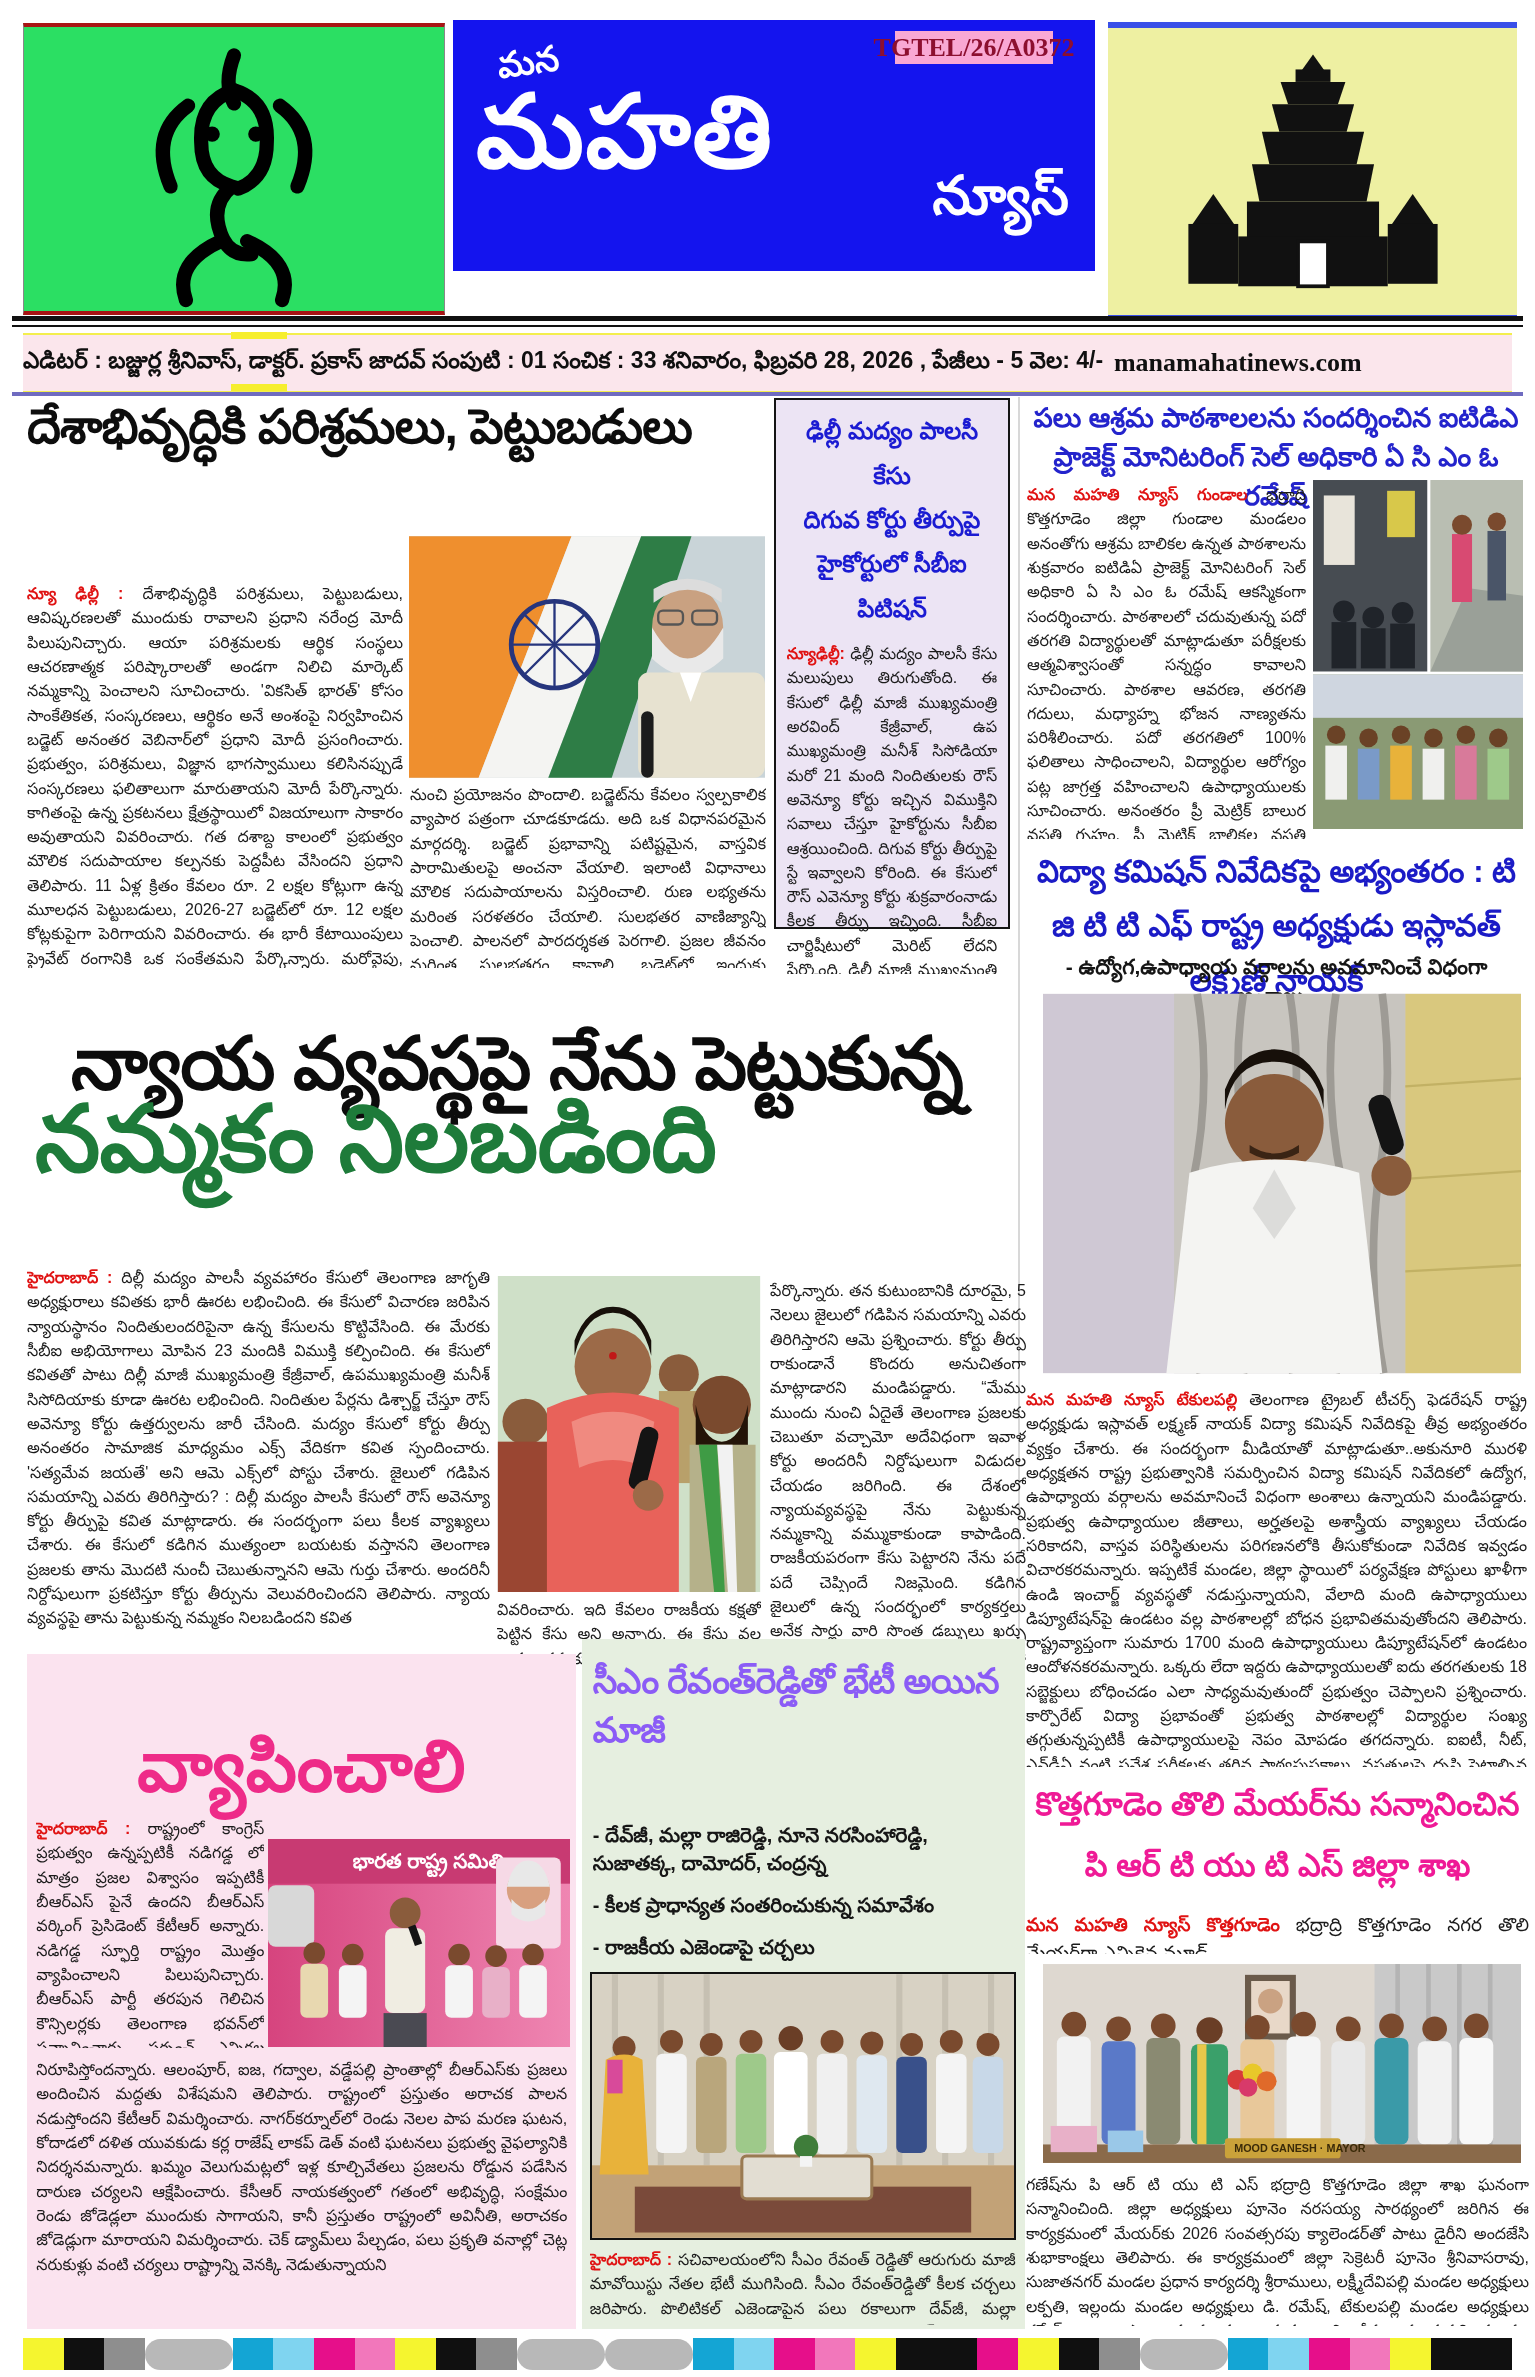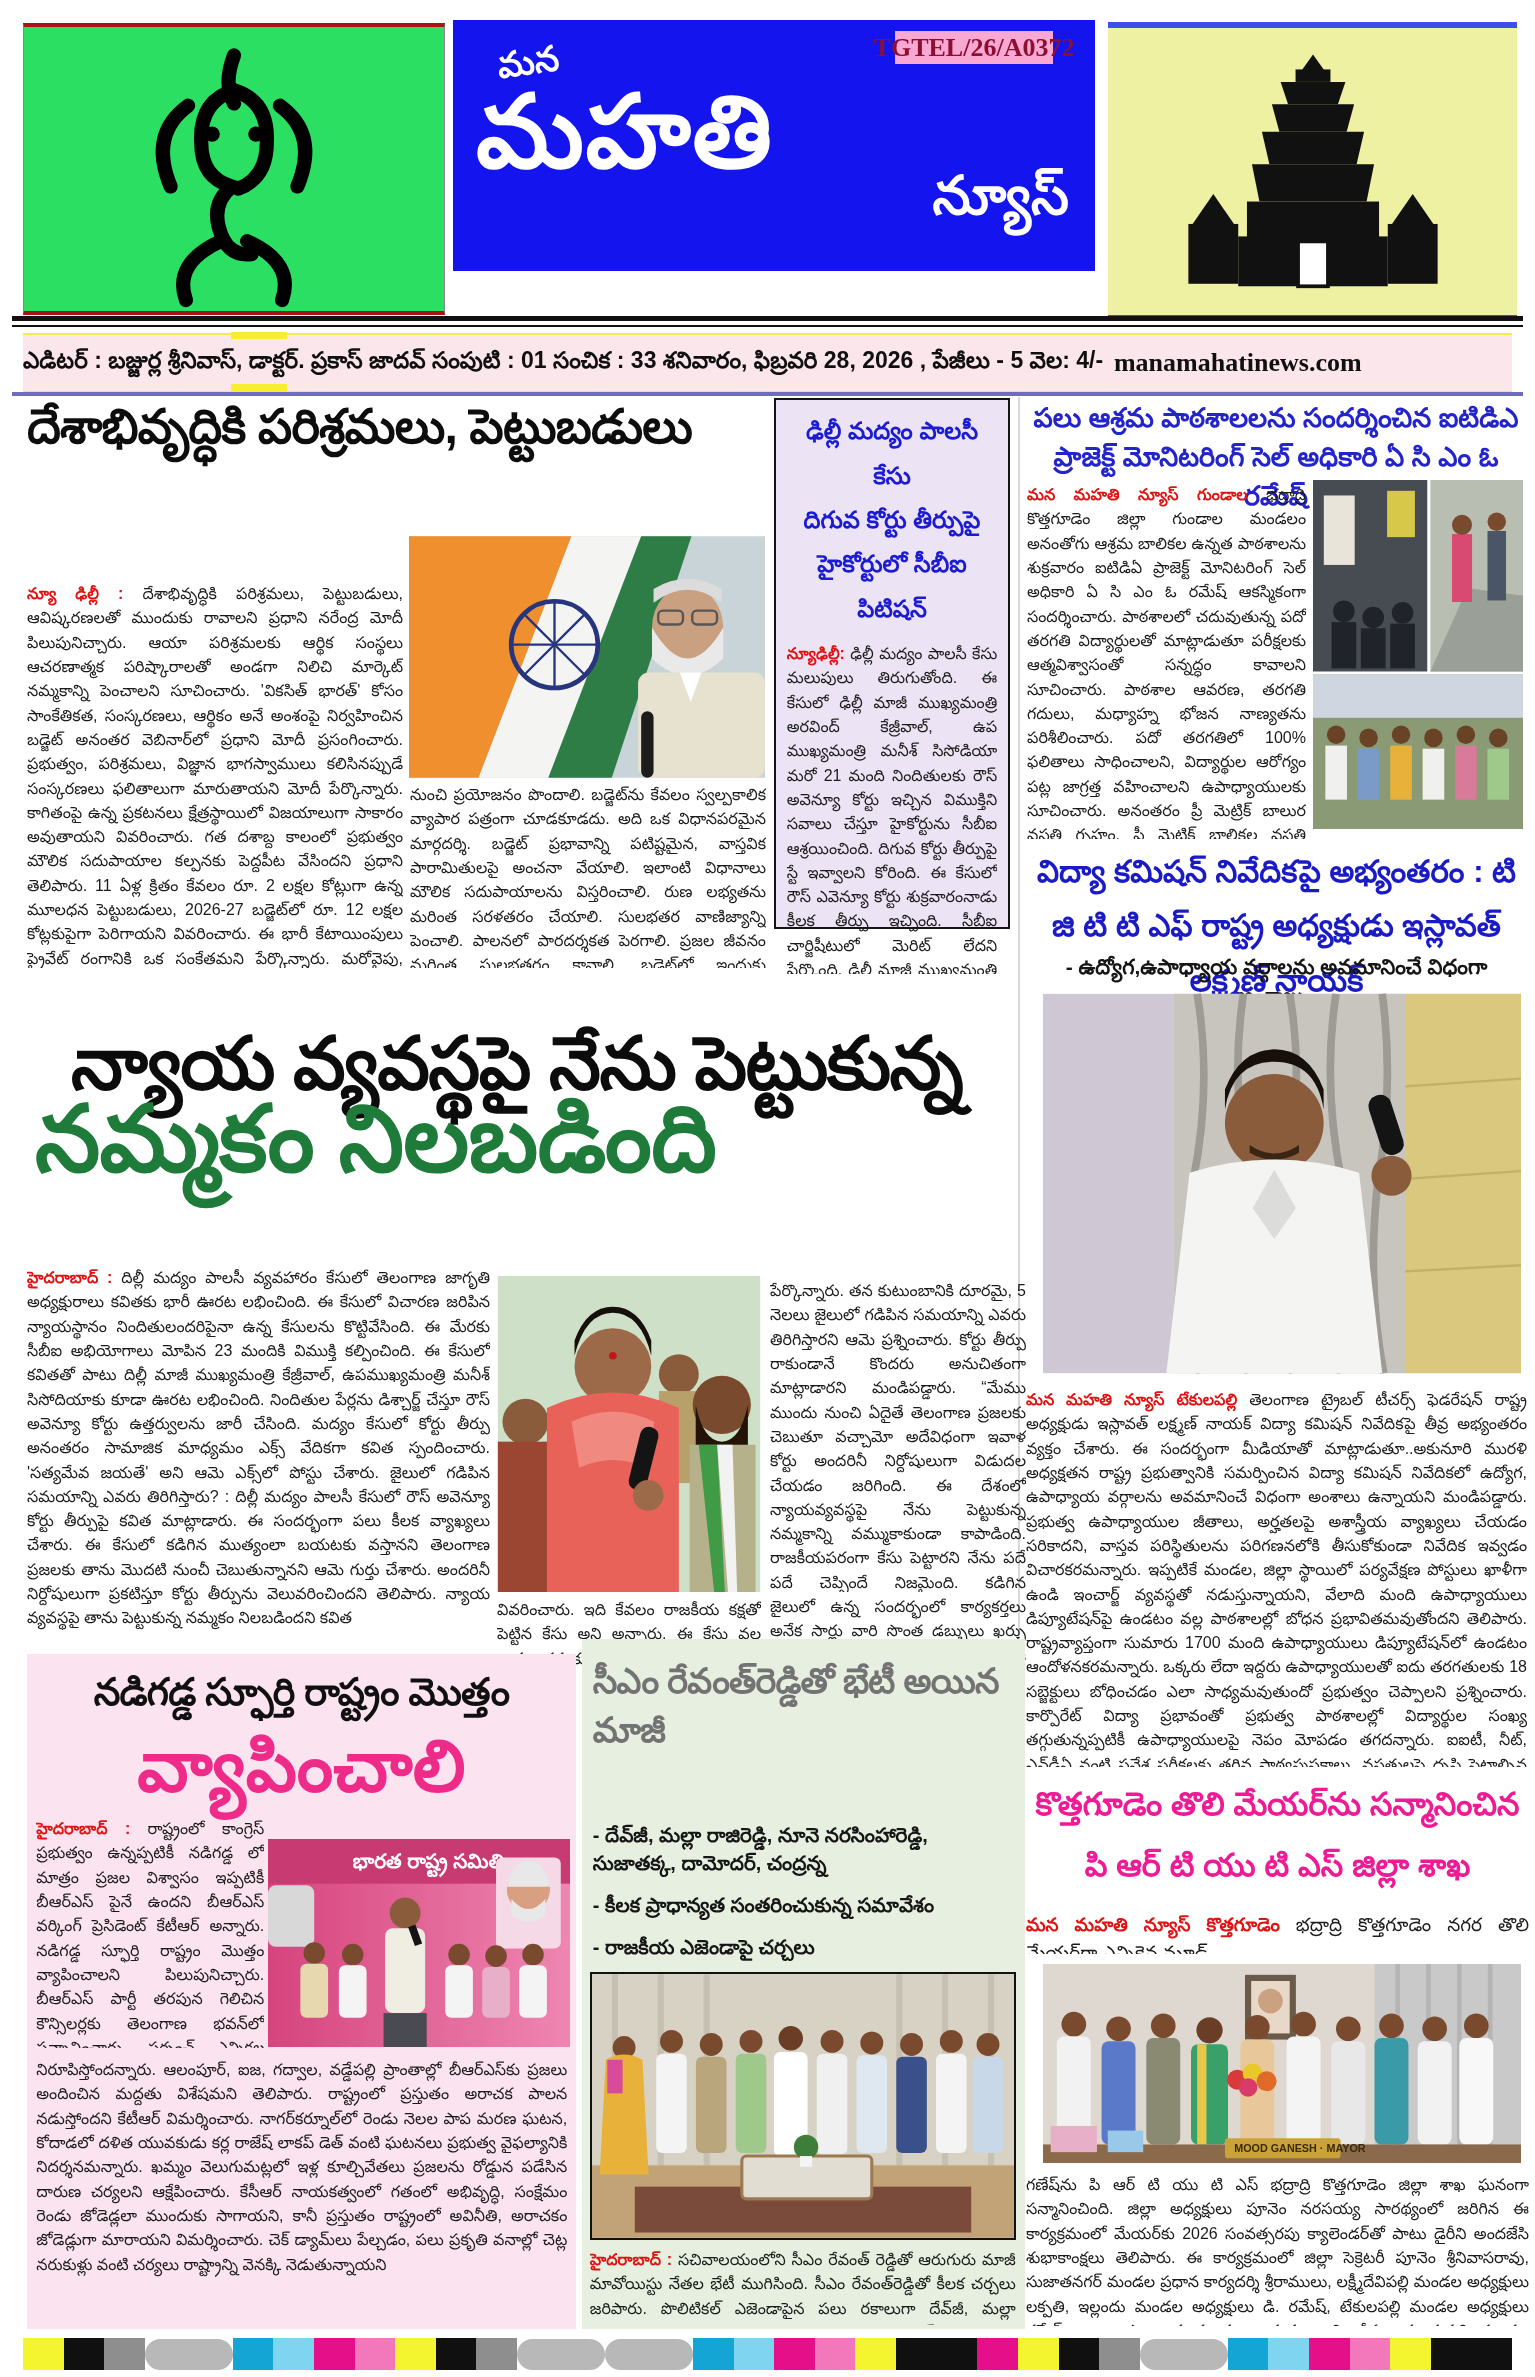--- a/index.html
+++ b/index.html
@@ -49,21 +49,21 @@
   .mayor-head{left:1026px;top:1774px;width:503px;font-size:32px;font-weight:bold;color:#ef1a96;text-align:center;line-height:1.9;}
   
   .kav-h1{left:23px;top:1021px;width:1010px;font-size:74px;font-weight:bold;color:#0c0c0c;letter-spacing:-1.5px;margin-left:48px;}
   .kav-h2{left:35px;top:1086px;width:995px;font-size:93px;font-weight:bold;color:#1e7b3a;letter-spacing:-0.8px;}
   
   .ktr-box{left:27px;top:1654px;width:549px;height:675px;background:#fbe3ef;}
   .ktr-kick{position:absolute;left:15.4px;top:17px;width:518px;text-align:center;font-size:38px;font-weight:bold;color:#101010;letter-spacing:-0.8px;}
   .ktr-head{position:absolute;left:15.4px;top:71px;width:518px;text-align:center;font-size:72px;font-weight:bold;color:#ee2b88;}
   
   .mao-box{left:582px;top:1639px;width:443px;height:690px;background:#e6efe0;}
-  .mao-kick{position:absolute;left:10.8px;top:21.6px;width:422px;font-size:35px;font-weight:bold;color:#737373;letter-spacing:-0.8px;}
+  .mao-kick{position:absolute;left:10.8px;top:21.6px;width:422px;font-size:35px;font-weight:bold;color:#8b5cf6;letter-spacing:-0.8px;}
   .mao-head{position:absolute;left:10.8px;top:74px;width:422px;font-size:68px;font-weight:bold;color:#e2254f;}
   .bullet{font-size:20px;font-weight:bold;color:#161616;margin-bottom:14px;}
   
   .photo{display:block;}
   .framed{border:2.3px solid #111;box-sizing:border-box;}
   
   .calib{left:23px;top:2338px;width:1489px;height:32px;display:flex;align-items:center;justify-content:space-between;}
   .calib .cell{width:42px;height:32px;}
   .calib .pill{width:91px;height:31px;border-radius:15.4px;}
 </style>
@@ -286,21 +286,20 @@
   <div class="abs body-text" style="left:770px;top:1279px;width:256px;height:313px;">పేర్కొన్నారు. తన కుటుంబానికి దూరమై, 5 నెలలు జైలులో గడిపిన సమయాన్ని ఎవరు తిరిగిస్తారని ఆమె ప్రశ్నించారు. కోర్టు తీర్పు రాకుండానే కొందరు అనుచితంగా మాట్లాడారని మండిపడ్డారు. “మేము ముందు నుంచి ఏదైతే తెలంగాణ ప్రజలకు చెబుతూ వచ్చామో అదేవిధంగా ఇవాళ కోర్టు అందరినీ నిర్దోషులుగా విడుదల చేయడం జరిగింది. ఈ దేశంలో న్యాయవ్యవస్థపై నేను పెట్టుకున్న నమ్మకాన్ని వమ్ముకాకుండా కాపాడింది. రాజకీయపరంగా కేసు పెట్టారని నేను పదే పదే చెప్పిందే నిజమైంది. కడిగిన ముత్యంలా బయటకు వస్తానని నేను ఇంతకు ముందే చెప్పాను. అదేవిధంగా రావడం జరిగింది. నేను</div>
 
   <div class="abs body-text" style="left:497px;top:1598px;width:264px;height:74px;">వివరించారు. ఇది కేవలం రాజకీయ కక్షతో పెట్టిన కేసు అని అన్నారు. ఈ కేసు వల్ల తాను, తన కుటుంబం 5 నెలల పాటు క్షోభ అనుభవించామన్నారు. కష్ట సమయంలో తనకు అండగా నిలిచిన వారందరికీ ధన్యవాదాలు తెలియజేశారు. మరింత ఉత్సాహంతో ప్రజలకు సేవ చేస్తానని</div>
 
   <div class="abs body-text" style="left:770px;top:1595px;width:256px;height:77px;">
     <span>జైలులో ఉన్న సందర్భంలో కార్యకర్తలు అనేక సార్లు వారి సొంత డబ్బులు ఖర్చు చేసి దిల్లీకి వచ్చి నాకు, నా కుటుంబానికి అండగా నిలబడ్డారు. వారందరికీ కృతజ్ఞతలు తెలియజేస్తున్నాను”</span>
     
   </div>
 
   <div class="abs ktr-box">
-    <div class="ktr-kick">నడిగడ్డ స్ఫూర్తి రాష్ట్రం మొత్తం</div>
     <div class="ktr-head">వ్యాపించాలి</div>
 
     <div class="body-text" style="position:absolute;left:9.3px;top:163px;width:228px;height:231px;">
       <span class="lead">హైదరాబాద్ :</span>
       <span>రాష్ట్రంలో కాంగ్రెస్ ప్రభుత్వం ఉన్నప్పటికీ నడిగడ్డ లో మాత్రం ప్రజల విశ్వాసం ఇప్పటికీ బీఆర్ఎస్ పైనే ఉందని బీఆర్ఎస్ వర్కింగ్ ప్రెసిడెంట్ కేటీఆర్ అన్నారు. నడిగడ్డ స్ఫూర్తి రాష్ట్రం మొత్తం వ్యాపించాలని పిలుపునిచ్చారు. బీఆర్ఎస్ పార్టీ తరపున గెలిచిన కౌన్సిలర్లకు తెలంగాణ భవన్‌లో సన్నానించారు. సర్పంచ్ ఎన్నికల నుంచి మున్సిపల్ ఎన్నికల వరకు మెజారిటీ స్థానాలు గెలుచుకోవడం పార్టీ బలాన్ని</span>
     </div>
 
     <div class="photo" style="position:absolute;left:241px;top:184px;width:302px;height:210px;">
       <svg viewBox="0 0 392 270" width="100%" height="100%">
         <defs>

